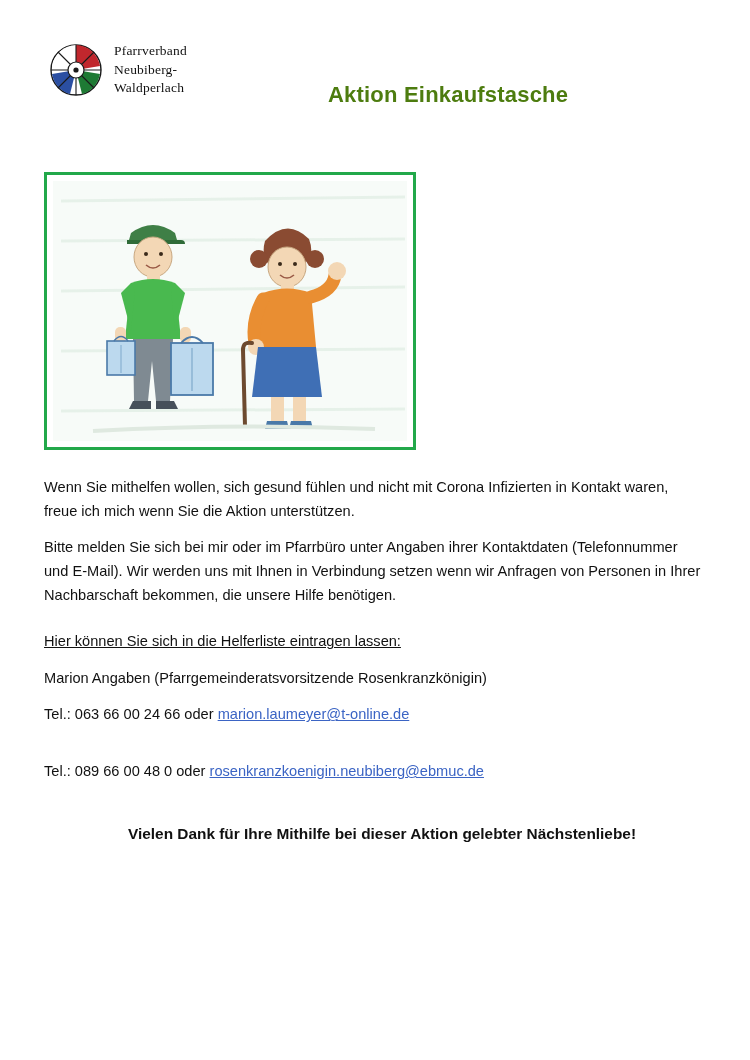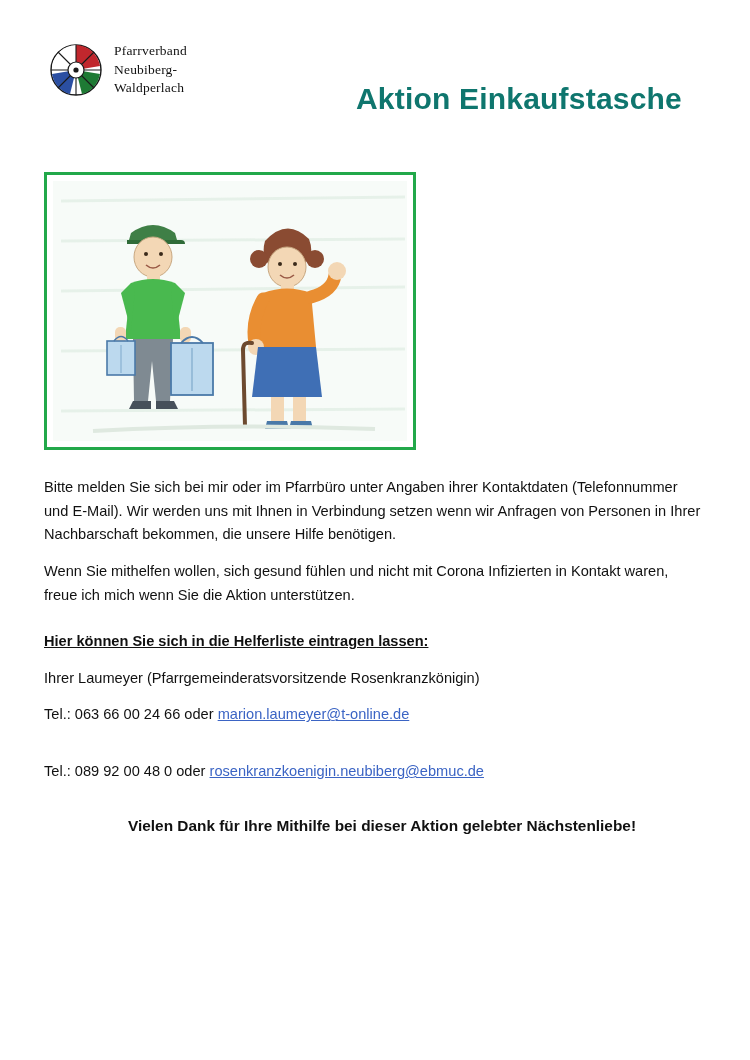--- a/index.html
+++ b/index.html
@@ -45,25 +45,25 @@
     font-family: "Liberation Serif", serif;
     font-size: 13.5px;
     line-height: 1.38;
     color: #111111;
     letter-spacing: .2px;
   }
   .logo-text div { white-space: nowrap; }
 
   .doc-title {
     position: absolute;
-    left: 356px;
+    left: 328px;
     top: 82px;
-    font-size: 30px;
+    font-size: 22px;
     font-weight: bold;
-    color: #0f766e;
+    color: #4d7c0f;
     letter-spacing: .2px;
   }
 
   
   .illus-frame {
     position: absolute;
     left: 44px;
     top: 172px;
     width: 372px;
     height: 278px;
@@ -92,29 +92,29 @@
     color: #111111;
   }
   .content p { margin: 0 0 13px 0; }
   .lead {
     font-weight: bold;
     margin-bottom: 14px !important;
   }
   .spacer-sm { height: 10px; }
   .spacer-md { height: 20px; }
   .underline-head {
-    font-weight: bold;
+    font-weight: normal;
     text-decoration: underline;
     margin-bottom: 13px !important;
   }
   a.link {
     color: #3b64c4;
   }
   .closing {
-    margin-top: 30px;
+    margin-top: 38px;
     text-align: center;
     font-weight: bold;
     font-size: 15.4px;
     padding-left: 16px;
   }
 </style>
 </head>
 <body>
 
 <div class="page">
@@ -231,28 +231,28 @@
           <path d="M199 162 q-9 -2 -9 7 l2 76" stroke="#6d4a2f" stroke-width="4" fill="none" stroke-linecap="round"></path>
         </g>
 
         <path d="M40 250 q140 -8 282 -2" stroke="#dfe9e0" stroke-width="4" fill="none"></path>
       </svg>
     </div>
   </div>
 
   <div class="content">
     <div class="spacer-sm"></div>
+    <p>Wenn Sie mithelfen wollen, sich gesund fühlen und nicht mit Corona Infizierten in Kontakt waren, freue ich mich wenn Sie die Aktion unterstützen.</p>
     <p>Bitte melden Sie sich bei mir oder im Pfarrbüro unter Angaben ihrer Kontaktdaten (Telefonnummer und E-Mail). Wir werden uns mit Ihnen in Verbindung setzen wenn wir Anfragen von Personen in Ihrer Nachbarschaft bekommen, die unsere Hilfe benötigen.</p>
-    <p>Wenn Sie mithelfen wollen, sich gesund fühlen und nicht mit Corona Infizierten in Kontakt waren, freue ich mich wenn Sie die Aktion unterstützen.</p>
     <div class="spacer-sm"></div>
     <p class="underline-head">Hier können Sie sich in die Helferliste eintragen lassen:</p>
-    <p>Ihrer Laumeyer (Pfarrgemeinderatsvorsitzende Rosenkranzkönigin)</p>
+    <p>Marion Angaben (Pfarrgemeinderatsvorsitzende Rosenkranzkönigin)</p>
     <p>
       <span>Tel.: 063 66 00 24 66 oder </span><a class="link" href="#">marion.laumeyer@t-online.de</a>
     </p>
     <div class="spacer-md"></div>
     <p>
-      <span>Tel.: 089 92 00 48 0 oder </span><a class="link" href="#">rosenkranzkoenigin.neubiberg@ebmuc.de</a>
+      <span>Tel.: 089 66 00 48 0 oder </span><a class="link" href="#">rosenkranzkoenigin.neubiberg@ebmuc.de</a>
     </p>
     <div class="closing">Vielen Dank für Ihre Mithilfe bei dieser Aktion gelebter Nächstenliebe!</div>
   </div>
 
 </div>
 
 </body></html>

